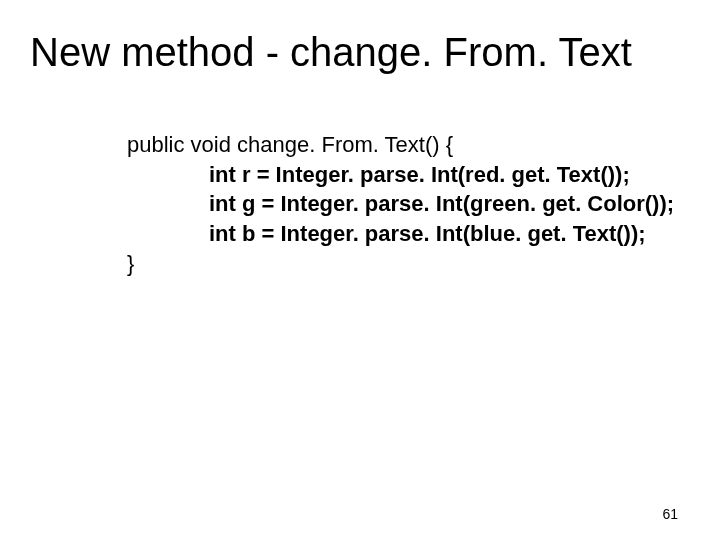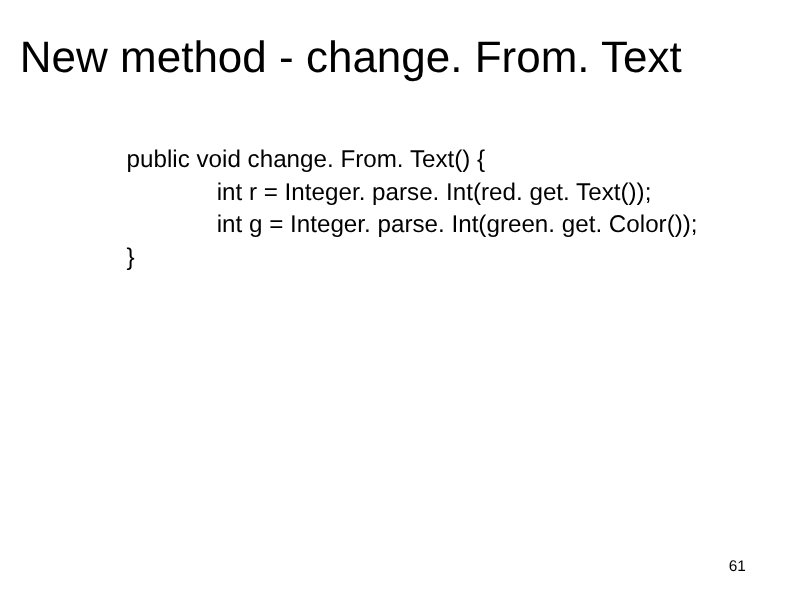--- a/index.html
+++ b/index.html
@@ -12,54 +12,56 @@
       height: 540px;
       background: #ffffff;
       font-family: Arial, Helvetica, sans-serif;
       color: #000000;
       overflow: hidden;
     }
     .slide {
       width: 720px;
       height: 540px;
       position: relative;
-      padding: 30px 30px 30px 18px;
+      padding: 30px 30px 30px 30px;
     }
     .title {
       font-size: 40px;
       font-weight: 400;
       margin-bottom: 55px;
       letter-spacing: 0px;
     }
     .code-block {
       font-size: 22px;
       line-height: 1.35;
       margin-left: 97px;
     }
     .code-line {
       white-space: pre;
     }
     .indent {
       padding-left: 82px;
+      font-weight: bold;
     }
     .page-number {
       position: absolute;
       bottom: 18px;
       right: 42px;
       font-size: 14px;
       color: #000000;
     }
   </style>
 </head>
 <body>
 
 <div class="slide">
   <h1 class="title">New method - change. From. Text</h1>
 
   <div class="code-block">
     <div class="code-line">public void change. From. Text() {</div>
     <div class="code-line indent">int r = Integer. parse. Int(red. get. Text());</div>
     <div class="code-line indent">int g = Integer. parse. Int(green. get. Color());</div>
+    <div class="code-line indent">int b = Integer. parse. Int(blue. get. Text());</div>
     <div class="code-line">}</div>
   </div>
 
   <div class="page-number">61</div>
 </div>
 
 </body></html>

